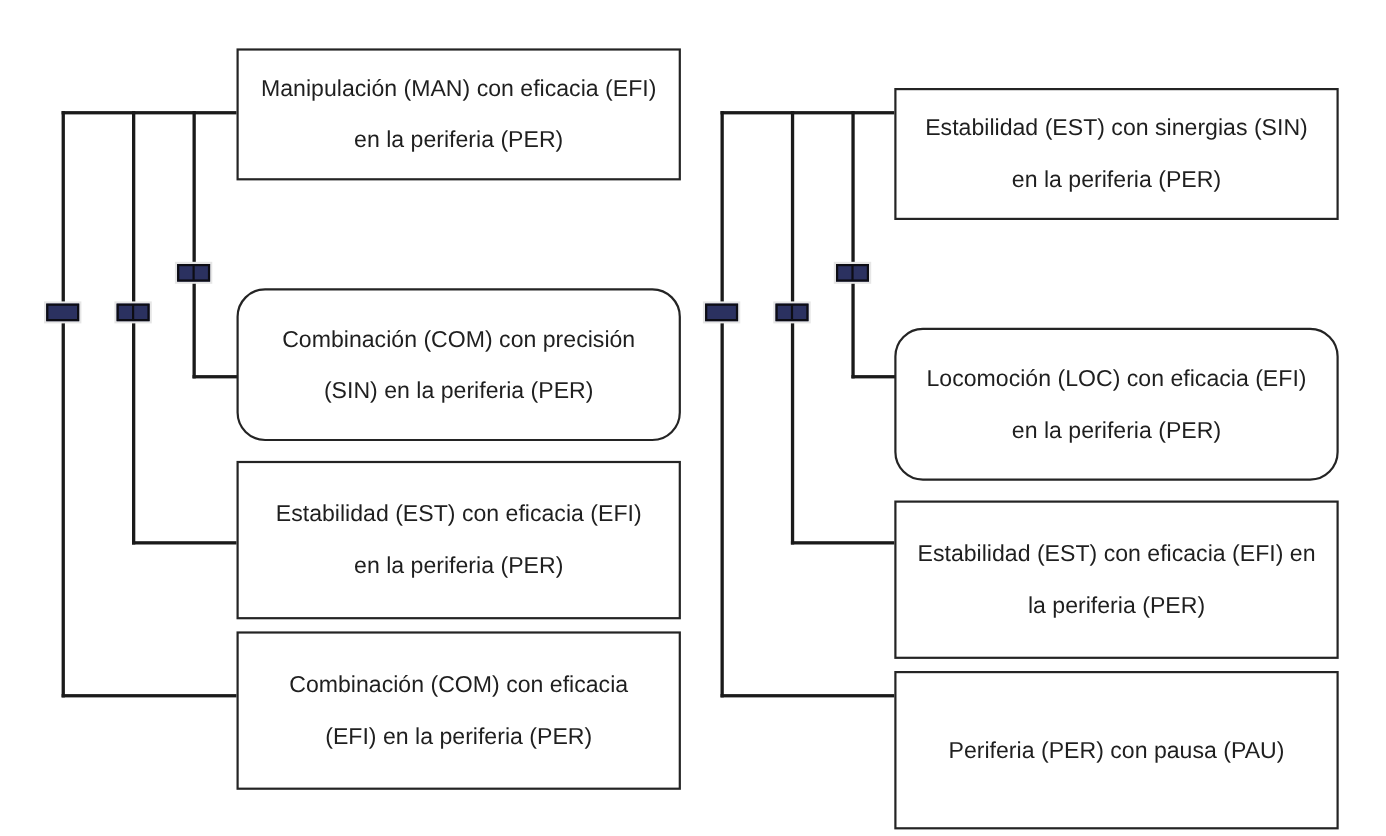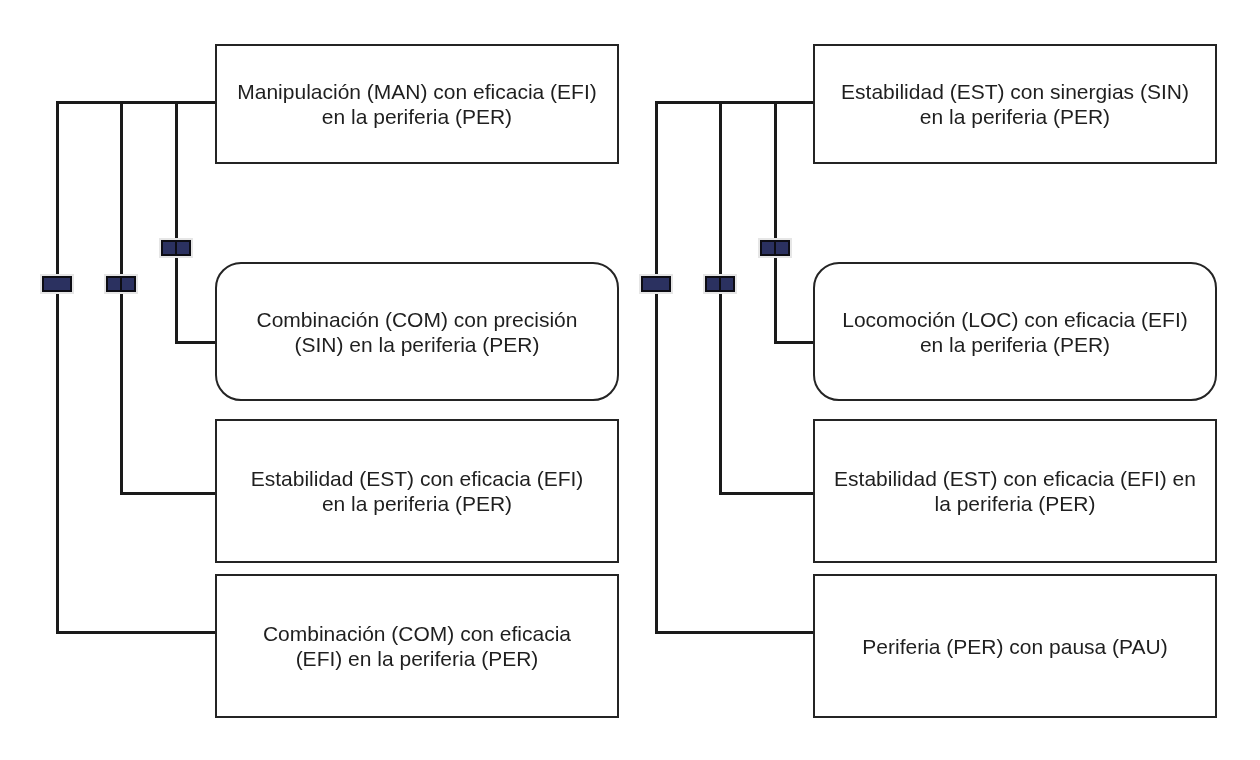--- a/index.html
+++ b/index.html
@@ -19,21 +19,21 @@
     box-sizing:border-box;
     background:#ffffff;
     border:2px solid #242424;
     display:flex;
     align-items:center;
     justify-content:center;
     z-index:3;
   }
   .pbox .box-text{
     font-size:21px;
-    line-height:25px;
+    line-height:47px;
     color:#1f1f1f;
     text-align:center;
     white-space:pre-line;
     padding:0 14px;
   }
   
   .hline,.vline{position:absolute;background:#1a1a1a;z-index:1;}
   .hline{height:3px;}
   .vline{width:3px;}
   
@@ -73,21 +73,21 @@
   .r-root   {left:655px; top:101px; width:162px;}
   .r-v1     {left:655px; top:101px; height:533px;}
   .r-v2     {left:719px; top:101px; height:394px;}
   .r-v3     {left:774px; top:101px; height:243px;}
   .r-e1     {left:655px; top:631px; width:160px;}
   .r-e2     {left:719px; top:492px; width:96px;}
   .r-e3     {left:774px; top:341px; width:41px;}
   .r-m1     {left:641px; top:276px;}
   .r-m2     {left:705px; top:276px;}
   .r-m3     {left:760px; top:240px;}
-  .r-box    {left:813px;}
+  .r-box    {left:813px;margin-top:36px;}
 
   
   .row1{top:44px;  height:120px;}
   .row2{top:262px; height:139px;border-radius:26px;}
   .row3{top:419px; height:144px;}
   .row4{top:574px; height:144px;}
 </style>
 </head>
 <body>
 

